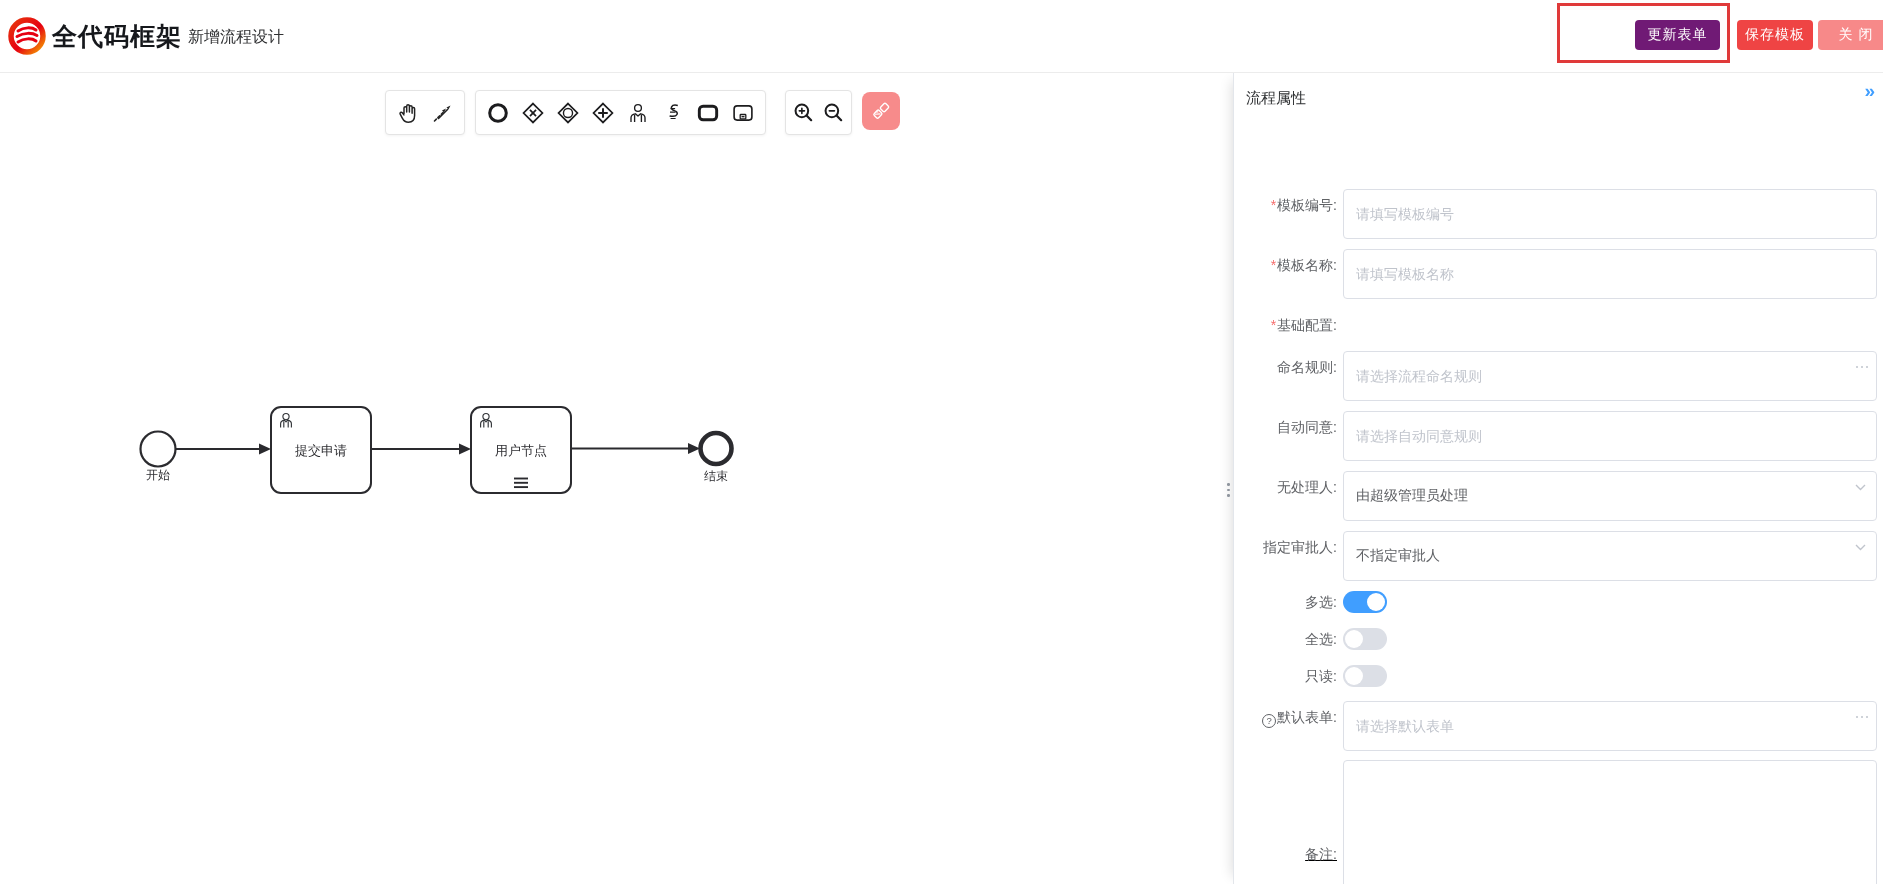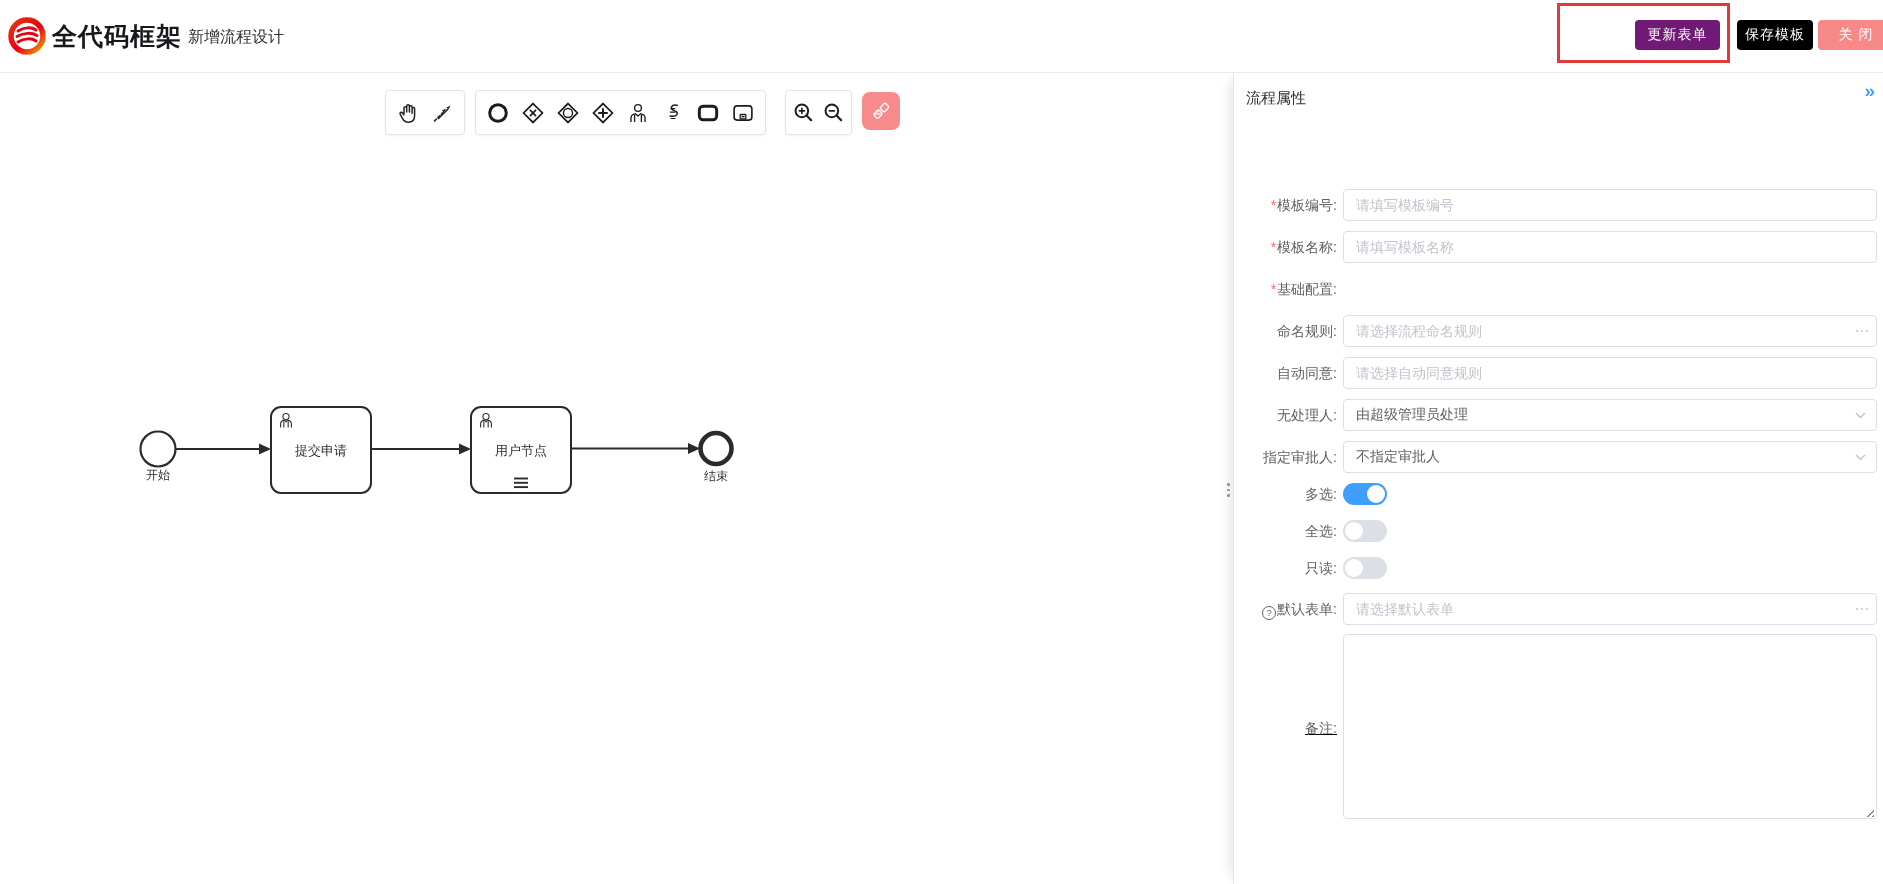--- a/index.html
+++ b/index.html
@@ -9,21 +9,21 @@
 
   
   .header { position:absolute; top:0; left:0; width:1883px; height:73px;
             background:#fff; border-bottom:1px solid #ececec; z-index:10; }
   .logo { position:absolute; left:8px; top:17px; width:38px; height:38px; }
   .brand { position:absolute; left:52px; top:20px; font-size:25px; font-weight:700; color:#16181c; letter-spacing:1px;}
   .page-title { position:absolute; left:188px; top:27px; font-size:16px; color:#303133; }
   .hbtn { position:absolute; top:20px; height:30px; border:none; border-radius:4px;
           color:#fff; font-size:14px; font-family:inherit; cursor:pointer; letter-spacing:1px;}
   .btn-update { left:1635px; width:85px; background:#701a75; }
-  .btn-save   { left:1737px; width:76px; background:#000000; }
+  .btn-save   { left:1737px; width:76px; background:#ef4444; }
   .btn-close  { left:1818px; width:76px; background:#f78989; }
   .annotation { position:absolute; left:1557px; top:3px; width:173px; height:60px;
                 border:3px solid #e03a3a; z-index:60; pointer-events:none; }
 
   
   .main { position:absolute; top:73px; left:0; width:1883px; height:811px; }
   .canvas { position:absolute; left:0; top:0; width:1233px; height:811px; background:#fff; }
 
   .tb-group { position:absolute; top:17px; height:45px; background:#fff;
               border:1px solid #e4e4e4; border-radius:4px; display:flex;
@@ -51,21 +51,21 @@
   .tab { display:inline-block; margin-right:32px; padding-bottom:10px; font-size:14px;
          color:#303133; cursor:pointer; line-height:19px;}
   .tab.active { color:#409eff; border-bottom:2px solid #409eff; margin-bottom:-1px; }
 
   .form { position:absolute; top:116px; left:0; width:650px; }
   .row { display:flex; margin-bottom:10px; padding-right:7px; }
   .row label { width:109px; min-width:109px; text-align:right; padding-right:6px;
                font-size:14px; color:#606266; line-height:32px; }
   .req { color:#f56c6c; margin-right:1px; }
   .ctrl { position:relative; flex:1; }
-  .ctrl input { width:100%; height:32px; border:1px solid #dcdfe6; border-radius:4px;
+  .ctrl input { width:100%; height:50px; border:1px solid #dcdfe6; border-radius:4px;
                 padding:0 30px 0 12px; font-size:14px; color:#606266; background:#fff;
                 font-family:inherit; outline:none; }
   .ctrl input.no-suffix { padding-right:12px; }
   .ctrl input::placeholder { color:#c0c4cc; }
   .chev { position:absolute; right:11px; top:13px; pointer-events:none; }
   .dots3 { position:absolute; right:9px; top:15px; display:flex; gap:2.5px; }
   .dots3 i { width:2.4px; height:2.4px; border-radius:50%; background:#bfc4cc; }
 
   .toggle-row { margin-bottom:15px; }
   .toggle-row label { line-height:22px; }

